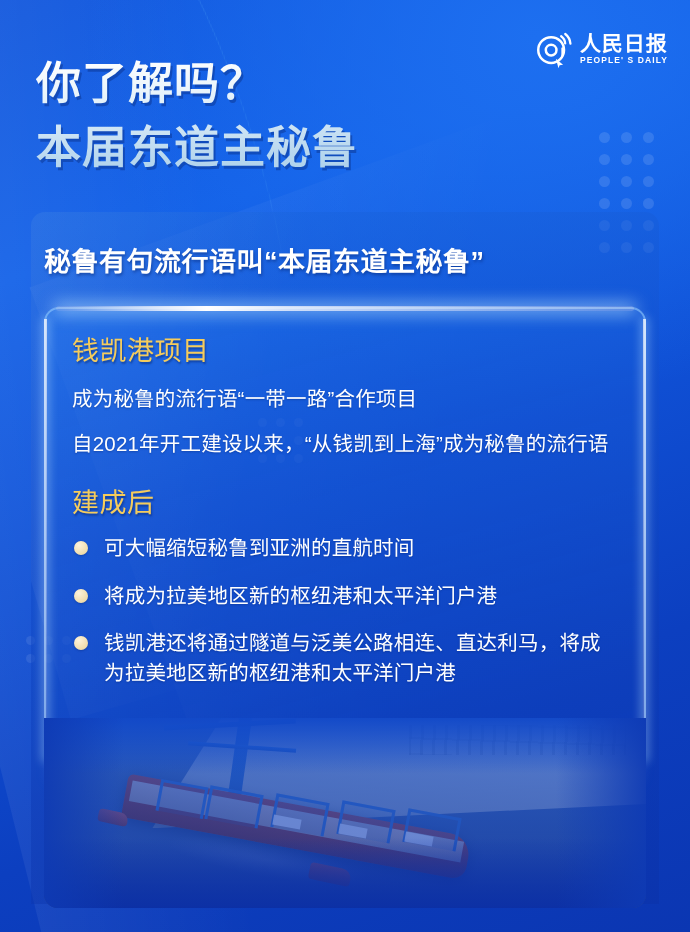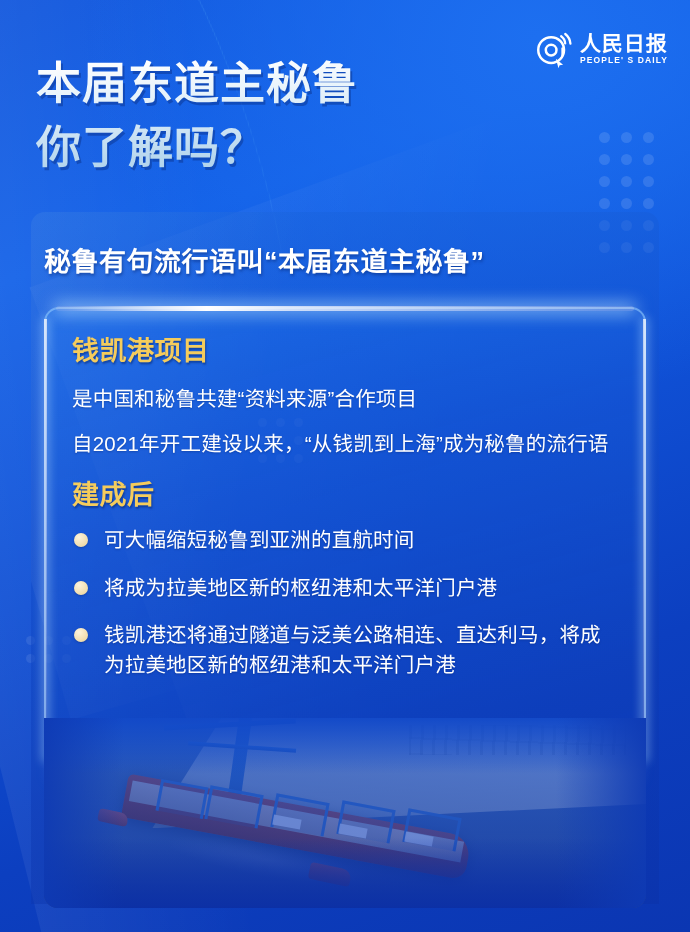--- a/index.html
+++ b/index.html
@@ -187,26 +187,26 @@
     position:absolute; top:10px; bottom:10px; width:3px;
     background:linear-gradient(180deg,rgba(255,255,255,.75),rgba(255,255,255,.18));
     box-shadow:0 0 10px 2px rgba(190,230,255,.45);
   }
   .card-sidegl.l{ left:-2px; }
   .card-sidegl.r{ right:-2px; }
 
   .card-inner{ position:relative; padding:26px 26px 0 26px; }
 
   .gold-head{
-    font-size:27px; font-weight:bold; color:#f5cc5c;
+    font-size:27px; font-weight:normal; color:#f5cc5c;
     letter-spacing:.5px; line-height:1.2;
     text-shadow:1px 2px 2px rgba(5,36,110,.55);
   }
   .h-kaiport{ margin-bottom:17px; }
-  .h-after{ margin-top:20px; margin-bottom:14px; }
+  .h-after{ margin-top:28px; margin-bottom:14px; }
 
   .para{
     font-size:20.5px; color:#ffffff; line-height:1.48;
     letter-spacing:.2px;
     text-shadow:0 1px 2px rgba(5,36,110,.4);
   }
   .para + .para{ margin-top:14px; }
 
   .bullets{ list-style:none; }
   .bullets li{
@@ -438,42 +438,42 @@
           <path d="M24 30 l7.5 6.5 -3.6 .3 -1.2 3.4 z" fill="#ffffff"></path>
         </svg>
       </div>
       <div class="logo-text">
         <div class="logo-cn">人民日报</div>
         <div class="logo-en">PEOPLE' S DAILY</div>
       </div>
     </div>
 
     <h1 class="title">
+      <div>你了解吗？</div>
       <div>本届东道主秘鲁</div>
-      <div>你了解吗？</div>
     </h1>
   </div>
 
   <div class="panel">
     <div class="panel-gloss"></div>
   </div>
 
   <h2 class="subtitle">秘鲁有句流行语叫“本届东道主秘鲁”</h2>
 
   <div class="card">
     <div class="card-topglow"></div>
     <div class="card-botglow"></div>
     <div class="card-sidegl l"></div>
     <div class="card-sidegl r"></div>
 
     <div class="card-inner">
 
       <h3 class="gold-head h-kaiport">钱凯港项目</h3>
 
-      <p class="para">是中国和秘鲁共建“资料来源”合作项目</p>
+      <p class="para">成为秘鲁的流行语“一带一路”合作项目</p>
       <p class="para">自2021年开工建设以来，“从钱凯到上海”成为秘鲁的流行语</p>
 
       <h3 class="gold-head h-after">建成后</h3>
 
       <ul class="bullets">
         <li>可大幅缩短秘鲁到亚洲的直航时间</li>
         <li>将成为拉美地区新的枢纽港和太平洋门户港</li>
         <li>钱凯港还将通过隧道与泛美公路相连、直达利马，将成为拉美地区新的枢纽港和太平洋门户港</li>
       </ul>
 

